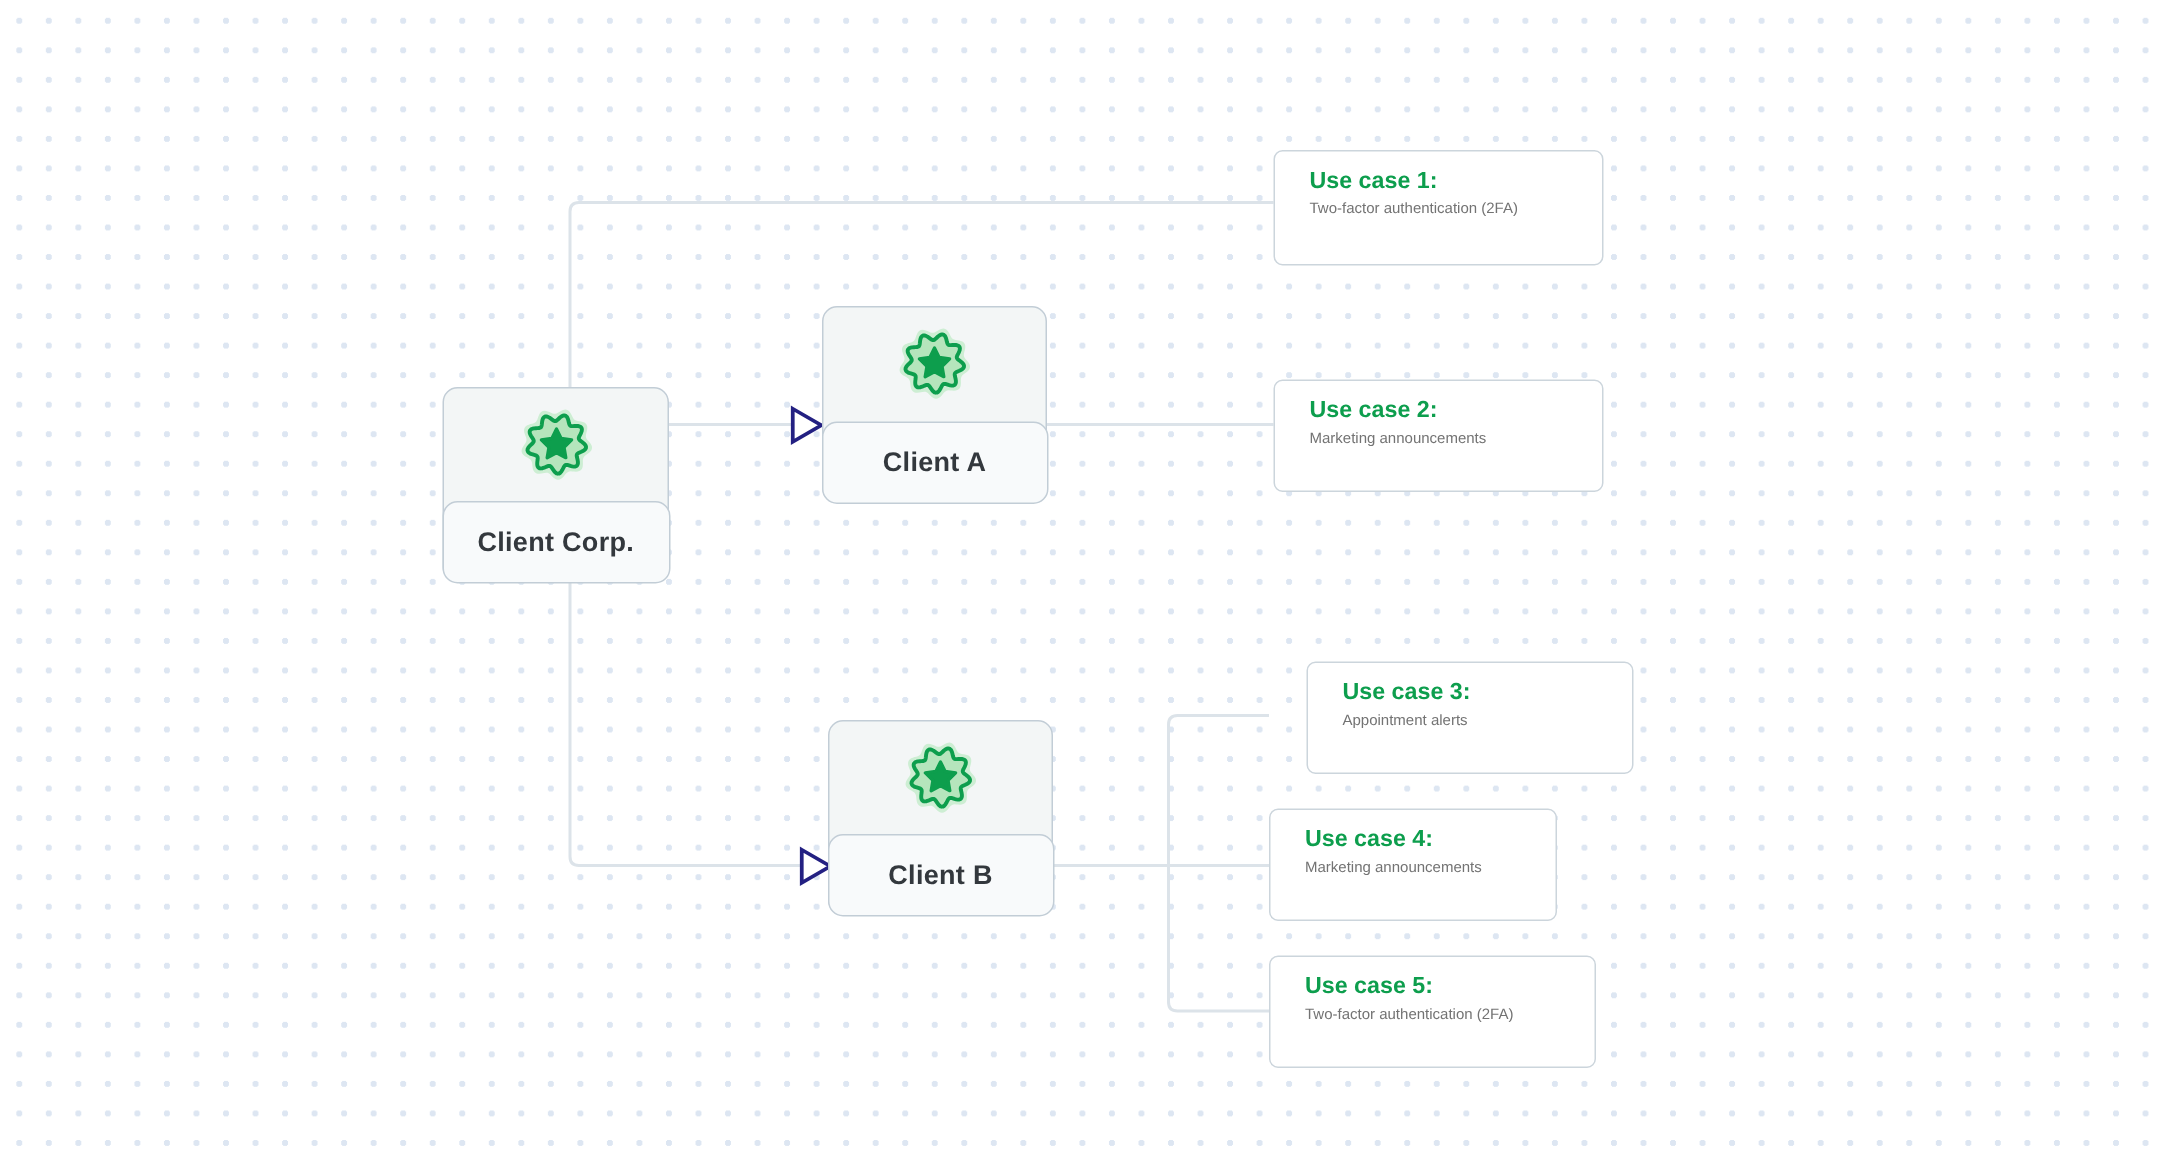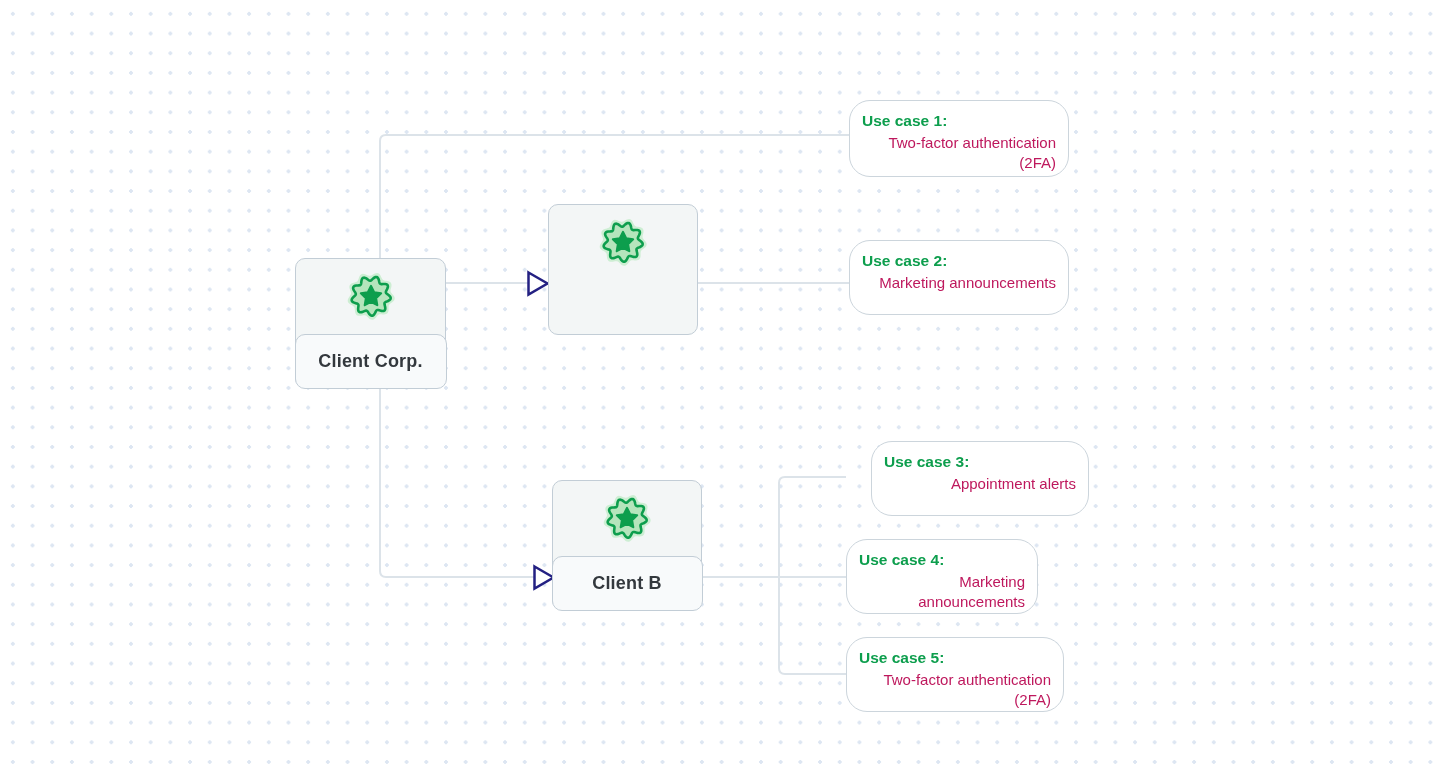--- a/index.html
+++ b/index.html
@@ -42,28 +42,28 @@
     display:flex;align-items:center;justify-content:center;
     font-size:18px;font-weight:bold;color:#33383d;
     letter-spacing:.2px;
   }
   .card{
     position:absolute;
     z-index:2;
     box-sizing:border-box;
     background:#ffffff;
     border:1px solid #ccd5dc;
-    border-radius:21px;
-    padding:10px 12px;
+    border-radius:6px;
+    padding:10px 23px;
   }
   .card-title{
     color:#0d9e4d;font-weight:bold;font-size:15.5px;line-height:1.35;
   }
   .card-desc{
-    color:#be185d;font-size:15px;line-height:1.32;margin-top:1px;text-align:right;
+    color:#737373;font-size:10px;line-height:1.32;margin-top:1px;
   }
 </style>
 </head>
 <body>
 
 <div class="canvas">
 
   <svg class="connectors" viewBox="0 0 1446 774">
 
     <path d="M380 258 V141 Q380 135 386 135 H849" fill="none" stroke="#dce3e9" stroke-width="2"></path>
@@ -100,41 +100,42 @@
   <div class="node" style="left:548px;top:204px;width:150px;height:131px;">
     <div class="node-icon-area">
       <span class="badge">
           <svg viewBox="0 0 48 48" width="52" height="52">
             <path d="M45.12,24.00L45.60,24.94L45.85,25.91L45.80,26.87L45.46,27.78L44.86,28.62L44.07,29.38L43.19,30.05L42.31,30.66L41.53,31.26L40.92,31.89L40.51,32.59L40.29,33.40L40.22,34.33L40.24,35.37L40.25,36.47L40.18,37.57L39.94,38.61L39.51,39.51L38.86,40.21L38.01,40.69L37.01,40.95L35.92,41.02L34.81,40.97L33.74,40.87L32.76,40.83L31.89,40.92L31.12,41.19L30.43,41.67L29.78,42.34L29.13,43.15L28.43,44.00L27.67,44.79L26.82,45.44L25.91,45.85L24.96,45.97L24.00,45.79L23.07,45.35L22.19,44.70L21.37,43.95L20.62,43.19L19.89,42.53L19.17,42.03L18.40,41.75L17.57,41.67L16.64,41.77L15.62,41.96L14.54,42.17L13.44,42.29L12.38,42.24L11.42,41.97L10.61,41.45L9.99,40.69L9.57,39.75L9.31,38.69L9.17,37.59L9.07,36.52L8.95,35.55L8.71,34.71L8.30,34.00L7.71,33.40L6.94,32.88L6.04,32.38L5.08,31.84L4.16,31.22L3.38,30.50L2.82,29.68L2.53,28.76L2.54,27.78L2.82,26.79L3.30,25.81L3.90,24.88L4.52,24.00L5.04,23.17L5.40,22.37L5.55,21.57L5.48,20.73L5.22,19.84L4.85,18.87L4.47,17.84L4.16,16.78L4.02,15.72L4.12,14.73L4.49,13.85L5.13,13.10L5.98,12.52L6.98,12.08L8.04,11.75L9.07,11.48L10.01,11.18L10.80,10.80L11.43,10.28L11.91,9.59L12.29,8.74L12.63,7.76L12.99,6.73L13.44,5.71L14.02,4.82L14.73,4.12L15.58,3.68L16.55,3.52L17.57,3.62L18.62,3.93L19.65,4.36L20.62,4.81L21.52,5.19L22.37,5.40L23.19,5.41L24.00,5.19L24.84,4.78L25.73,4.25L26.67,3.69L27.67,3.21L28.68,2.89L29.68,2.82L30.61,3.03L31.45,3.52L32.18,4.26L32.78,5.17L33.29,6.16L33.74,7.13L34.20,8.00L34.71,8.71L35.33,9.24L36.09,9.59L36.99,9.82L38.02,9.98L39.10,10.16L40.18,10.43L41.16,10.84L41.97,11.42L42.55,12.18L42.87,13.10L42.95,14.13L42.83,15.22L42.59,16.30L42.31,17.34L42.10,18.29L42.03,19.17L42.17,19.97L42.52,20.73L43.07,21.49L43.75,22.27L44.46,23.11L45.12,24.00Z" fill="#cdeed3"></path>
             <path d="M41.21,24.00L41.82,24.78L42.15,25.59L42.13,26.39L41.77,27.13L41.10,27.79L40.22,28.35L39.24,28.80L38.28,29.20L37.46,29.57L36.86,29.99L36.52,30.52L36.43,31.18L36.55,32.00L36.79,32.95L37.03,34.00L37.18,35.06L37.15,36.05L36.88,36.88L36.36,37.48L35.60,37.82L34.66,37.90L33.63,37.75L32.58,37.47L31.60,37.16L30.73,36.92L29.99,36.86L29.40,37.04L28.91,37.49L28.48,38.19L28.04,39.08L27.55,40.04L26.99,40.95L26.33,41.68L25.59,42.15L24.80,42.27L24.00,42.04L23.24,41.50L22.54,40.73L21.91,39.84L21.36,38.96L20.85,38.22L20.33,37.70L19.76,37.46L19.09,37.49L18.30,37.75L17.40,38.15L16.42,38.57L15.40,38.90L14.42,39.04L13.55,38.92L12.87,38.51L12.40,37.82L12.17,36.92L12.13,35.87L12.22,34.79L12.36,33.77L12.45,32.87L12.38,32.14L12.10,31.58L11.57,31.18L10.80,30.87L9.85,30.60L8.83,30.29L7.83,29.89L6.99,29.36L6.41,28.71L6.15,27.96L6.23,27.13L6.63,26.29L7.27,25.46L8.04,24.70L8.81,24.00L9.45,23.36L9.87,22.76L10.01,22.16L9.86,21.51L9.47,20.78L8.92,19.96L8.34,19.06L7.83,18.11L7.52,17.17L7.49,16.30L7.78,15.56L8.37,14.98L9.23,14.59L10.25,14.37L11.33,14.27L12.36,14.23L13.26,14.16L13.97,13.97L14.47,13.60L14.77,13.00L14.94,12.19L15.05,11.21L15.17,10.15L15.40,9.10L15.76,8.18L16.30,7.49L17.00,7.10L17.83,7.05L18.73,7.29L19.65,7.78L20.54,8.40L21.36,9.04L22.10,9.56L22.76,9.87L23.38,9.90L24.00,9.64L24.65,9.13L25.36,8.45L26.14,7.72L26.99,7.05L27.86,6.59L28.71,6.41L29.50,6.56L30.17,7.05L30.70,7.82L31.10,8.78L31.38,9.83L31.60,10.84L31.83,11.72L32.14,12.38L32.59,12.80L33.23,13.00L34.05,13.03L35.04,12.96L36.11,12.90L37.18,12.94L38.15,13.14L38.92,13.55L39.42,14.17L39.63,14.98L39.54,15.91L39.22,16.90L38.76,17.89L38.28,18.80L37.89,19.62L37.70,20.33L37.78,20.95L38.14,21.51L38.76,22.06L39.55,22.64L40.41,23.28L41.21,24.00Z" fill="#b5e5bc" stroke="#0d9e4d" stroke-width="2.4" stroke-linejoin="round"></path>
             <polygon points="24,14.7 26.88,20.54 33.32,21.47 28.66,26.01 29.76,32.43 24,29.4 18.24,32.43 19.34,26.01 14.68,21.47 21.12,20.54" fill="#0d9e4d" stroke="#0d9e4d" stroke-width="2" stroke-linejoin="round"></polygon>
           </svg>
         </span>
     </div>
+    <div class="node-label">Client A</div>
   </div>
 
   <div class="node" style="left:552px;top:480px;width:150px;height:130px;">
     <div class="node-icon-area">
       <span class="badge">
           <svg viewBox="0 0 48 48" width="52" height="52">
             <path d="M45.12,24.00L45.60,24.94L45.85,25.91L45.80,26.87L45.46,27.78L44.86,28.62L44.07,29.38L43.19,30.05L42.31,30.66L41.53,31.26L40.92,31.89L40.51,32.59L40.29,33.40L40.22,34.33L40.24,35.37L40.25,36.47L40.18,37.57L39.94,38.61L39.51,39.51L38.86,40.21L38.01,40.69L37.01,40.95L35.92,41.02L34.81,40.97L33.74,40.87L32.76,40.83L31.89,40.92L31.12,41.19L30.43,41.67L29.78,42.34L29.13,43.15L28.43,44.00L27.67,44.79L26.82,45.44L25.91,45.85L24.96,45.97L24.00,45.79L23.07,45.35L22.19,44.70L21.37,43.95L20.62,43.19L19.89,42.53L19.17,42.03L18.40,41.75L17.57,41.67L16.64,41.77L15.62,41.96L14.54,42.17L13.44,42.29L12.38,42.24L11.42,41.97L10.61,41.45L9.99,40.69L9.57,39.75L9.31,38.69L9.17,37.59L9.07,36.52L8.95,35.55L8.71,34.71L8.30,34.00L7.71,33.40L6.94,32.88L6.04,32.38L5.08,31.84L4.16,31.22L3.38,30.50L2.82,29.68L2.53,28.76L2.54,27.78L2.82,26.79L3.30,25.81L3.90,24.88L4.52,24.00L5.04,23.17L5.40,22.37L5.55,21.57L5.48,20.73L5.22,19.84L4.85,18.87L4.47,17.84L4.16,16.78L4.02,15.72L4.12,14.73L4.49,13.85L5.13,13.10L5.98,12.52L6.98,12.08L8.04,11.75L9.07,11.48L10.01,11.18L10.80,10.80L11.43,10.28L11.91,9.59L12.29,8.74L12.63,7.76L12.99,6.73L13.44,5.71L14.02,4.82L14.73,4.12L15.58,3.68L16.55,3.52L17.57,3.62L18.62,3.93L19.65,4.36L20.62,4.81L21.52,5.19L22.37,5.40L23.19,5.41L24.00,5.19L24.84,4.78L25.73,4.25L26.67,3.69L27.67,3.21L28.68,2.89L29.68,2.82L30.61,3.03L31.45,3.52L32.18,4.26L32.78,5.17L33.29,6.16L33.74,7.13L34.20,8.00L34.71,8.71L35.33,9.24L36.09,9.59L36.99,9.82L38.02,9.98L39.10,10.16L40.18,10.43L41.16,10.84L41.97,11.42L42.55,12.18L42.87,13.10L42.95,14.13L42.83,15.22L42.59,16.30L42.31,17.34L42.10,18.29L42.03,19.17L42.17,19.97L42.52,20.73L43.07,21.49L43.75,22.27L44.46,23.11L45.12,24.00Z" fill="#cdeed3"></path>
             <path d="M41.21,24.00L41.82,24.78L42.15,25.59L42.13,26.39L41.77,27.13L41.10,27.79L40.22,28.35L39.24,28.80L38.28,29.20L37.46,29.57L36.86,29.99L36.52,30.52L36.43,31.18L36.55,32.00L36.79,32.95L37.03,34.00L37.18,35.06L37.15,36.05L36.88,36.88L36.36,37.48L35.60,37.82L34.66,37.90L33.63,37.75L32.58,37.47L31.60,37.16L30.73,36.92L29.99,36.86L29.40,37.04L28.91,37.49L28.48,38.19L28.04,39.08L27.55,40.04L26.99,40.95L26.33,41.68L25.59,42.15L24.80,42.27L24.00,42.04L23.24,41.50L22.54,40.73L21.91,39.84L21.36,38.96L20.85,38.22L20.33,37.70L19.76,37.46L19.09,37.49L18.30,37.75L17.40,38.15L16.42,38.57L15.40,38.90L14.42,39.04L13.55,38.92L12.87,38.51L12.40,37.82L12.17,36.92L12.13,35.87L12.22,34.79L12.36,33.77L12.45,32.87L12.38,32.14L12.10,31.58L11.57,31.18L10.80,30.87L9.85,30.60L8.83,30.29L7.83,29.89L6.99,29.36L6.41,28.71L6.15,27.96L6.23,27.13L6.63,26.29L7.27,25.46L8.04,24.70L8.81,24.00L9.45,23.36L9.87,22.76L10.01,22.16L9.86,21.51L9.47,20.78L8.92,19.96L8.34,19.06L7.83,18.11L7.52,17.17L7.49,16.30L7.78,15.56L8.37,14.98L9.23,14.59L10.25,14.37L11.33,14.27L12.36,14.23L13.26,14.16L13.97,13.97L14.47,13.60L14.77,13.00L14.94,12.19L15.05,11.21L15.17,10.15L15.40,9.10L15.76,8.18L16.30,7.49L17.00,7.10L17.83,7.05L18.73,7.29L19.65,7.78L20.54,8.40L21.36,9.04L22.10,9.56L22.76,9.87L23.38,9.90L24.00,9.64L24.65,9.13L25.36,8.45L26.14,7.72L26.99,7.05L27.86,6.59L28.71,6.41L29.50,6.56L30.17,7.05L30.70,7.82L31.10,8.78L31.38,9.83L31.60,10.84L31.83,11.72L32.14,12.38L32.59,12.80L33.23,13.00L34.05,13.03L35.04,12.96L36.11,12.90L37.18,12.94L38.15,13.14L38.92,13.55L39.42,14.17L39.63,14.98L39.54,15.91L39.22,16.90L38.76,17.89L38.28,18.80L37.89,19.62L37.70,20.33L37.78,20.95L38.14,21.51L38.76,22.06L39.55,22.64L40.41,23.28L41.21,24.00Z" fill="#b5e5bc" stroke="#0d9e4d" stroke-width="2.4" stroke-linejoin="round"></path>
             <polygon points="24,14.7 26.88,20.54 33.32,21.47 28.66,26.01 29.76,32.43 24,29.4 18.24,32.43 19.34,26.01 14.68,21.47 21.12,20.54" fill="#0d9e4d" stroke="#0d9e4d" stroke-width="2" stroke-linejoin="round"></polygon>
           </svg>
         </span>
     </div>
     <div class="node-label">Client B</div>
   </div>
 
   <div class="card" style="left:849px;top:100px;width:220px;height:77px;">
     <div class="card-title">Use case 1:</div>
     <div class="card-desc">Two-factor authentication (2FA)</div>
   </div>
 
-  <div class="card" style="left:849px;top:240px;width:220px;height:75px;">
+  <div class="card" style="left:849px;top:253px;width:220px;height:75px;">
     <div class="card-title">Use case 2:</div>
     <div class="card-desc">Marketing announcements</div>
   </div>
 
   <div class="card" style="left:846px;top:441px;width:218px;height:75px;margin-left:25px;">
     <div class="card-title">Use case 3:</div>
     <div class="card-desc">Appointment alerts</div>
   </div>
 
   <div class="card" style="left:846px;top:539px;width:192px;height:75px;">

